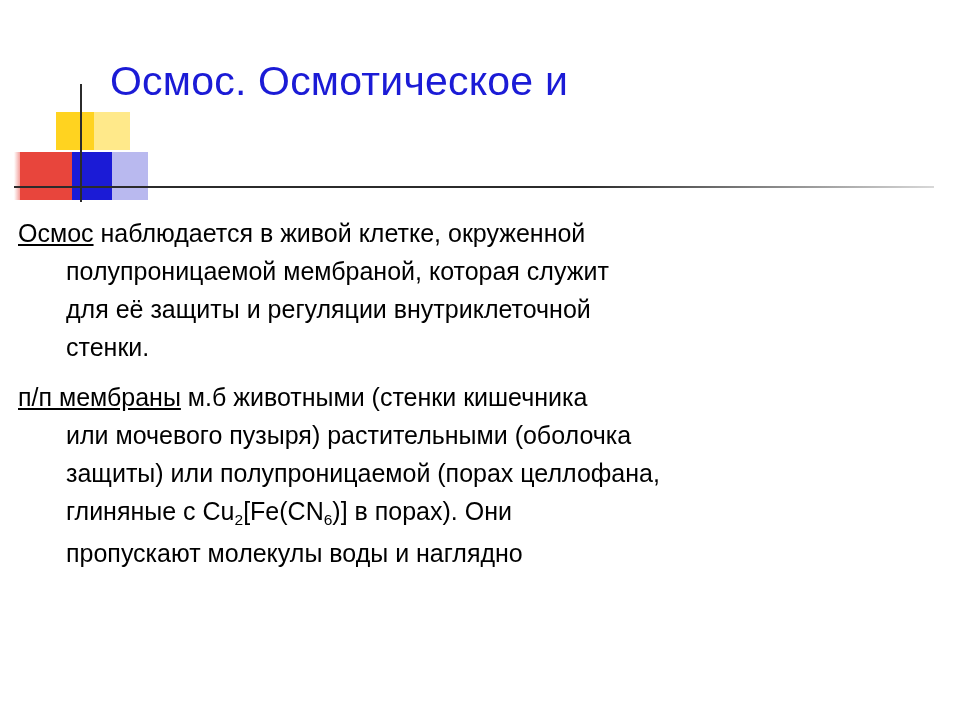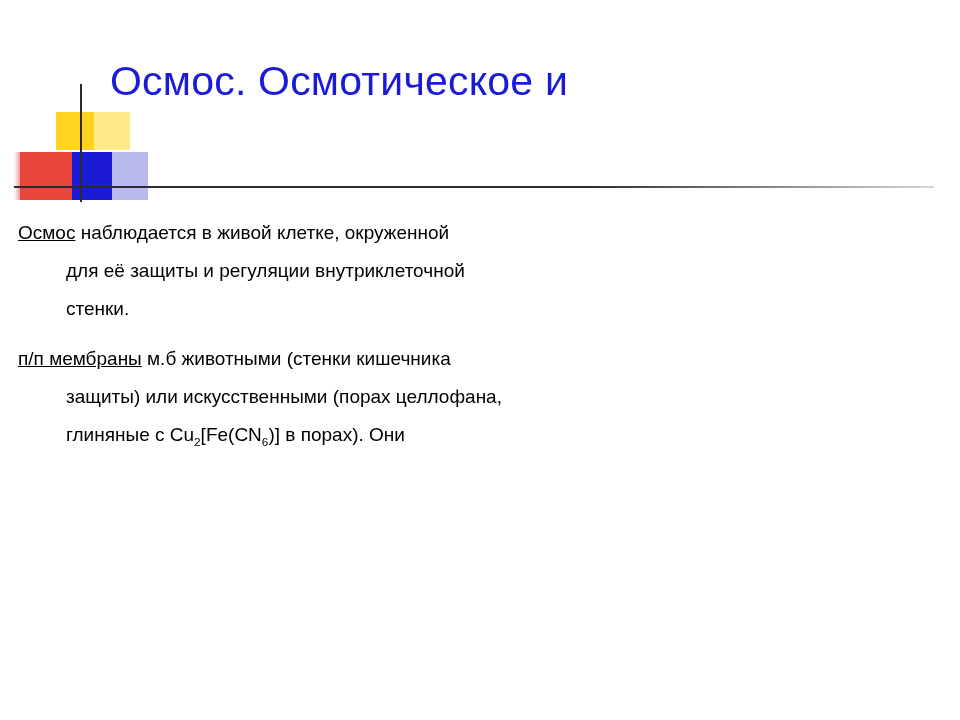--- a/index.html
+++ b/index.html
@@ -117,21 +117,21 @@
   
   .body-area {
     position: absolute;
     left: 18px;
     top: 214px;
     width: 924px;
   }
 
   .para {
     color: #000000;
-    font-size: 19px;
+    font-size: 25px;
     line-height: 38px;
     margin: 0 0 8px 0;
     text-indent: 0;
   }
   .para + .para {
     margin-top: 12px;
   }
   .para .cont {
     display: block;
     padding-left: 48px;
@@ -169,24 +169,27 @@
     </h1>
   </div>
 
   <div class="rule-v"></div>
   <div class="rule-h"></div>
 
   <div class="body-area">
 
     <p class="para">
       <span class="u">Осмос</span><span> наблюдается в живой клетке, окруженной</span>
+      <span class="cont">полупроницаемой мембраной, которая служит</span>
       <span class="cont">для её защиты и регуляции внутриклеточной</span>
       <span class="cont">стенки.</span>
     </p>
 
     <p class="para">
       <span class="u">п/п мембраны</span><span> м.б </span><span class="i">животными</span><span> (стенки кишечника</span>
-      <span class="cont"><span>защиты) или </span><span class="i">искусственными</span><span> (порах целлофана,</span></span>
+      <span class="cont"><span>или мочевого пузыря) </span><span class="i">растительными</span><span> (оболочка</span></span>
+      <span class="cont"><span>защиты) или </span><span class="i">полупроницаемой</span><span> (порах целлофана,</span></span>
       <span class="cont"><span>глиняные с Cu</span><sub>2</sub><span>[Fe(CN</span><sub>6</sub><span>)] в порах). Они</span></span>
+      <span class="cont">пропускают молекулы воды и наглядно</span>
     </p>
 
   </div>
 </div>
 
 </body></html>

